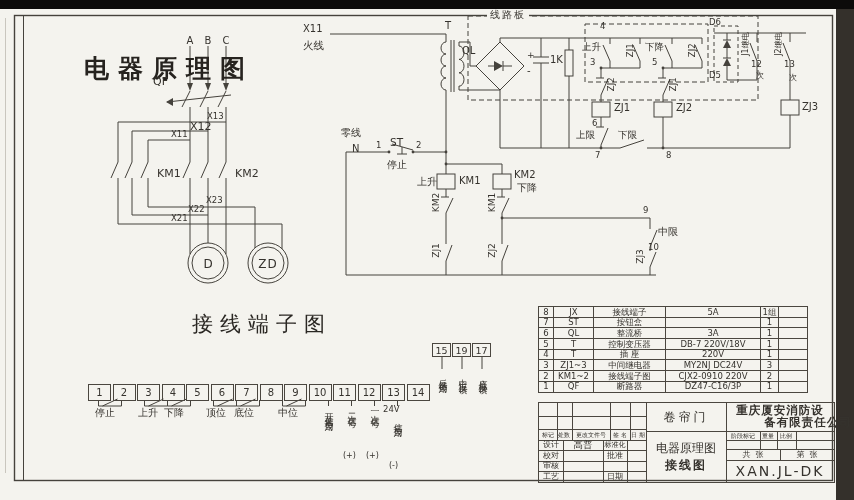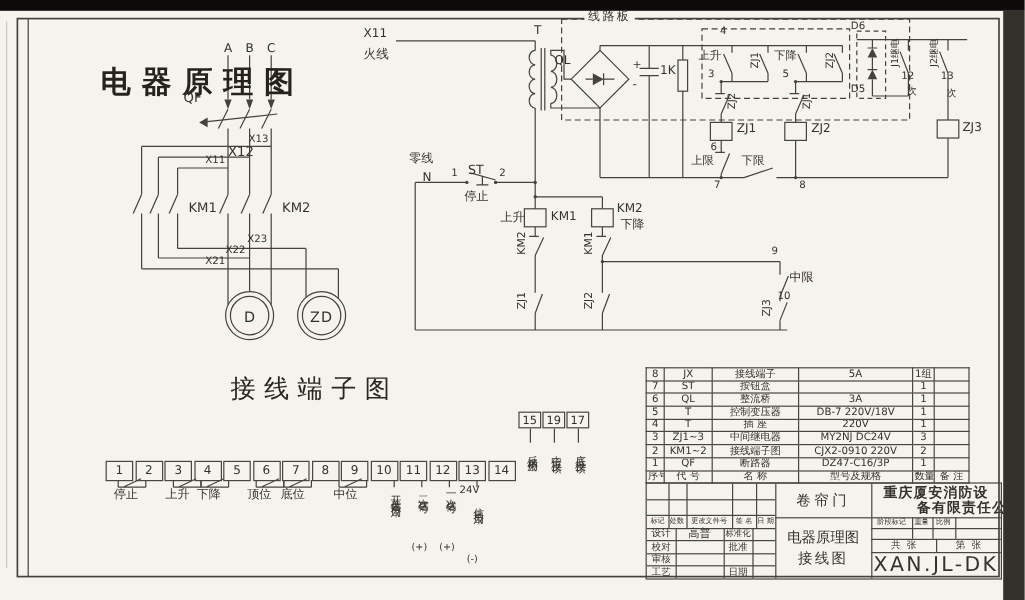--- a/index.html
+++ b/index.html
@@ -321,28 +321,20 @@
           <td></td>
         </tr>
     <tr>
           <td>1</td>
           <td>QF</td>
           <td>断路器</td>
           <td>DZ47-C16/3P</td>
           <td>1</td>
           <td></td>
         </tr>
-    <tr>
-          <td>序号</td>
-          <td>代 号</td>
-          <td>名  称</td>
-          <td>型号及规格</td>
-          <td>数量</td>
-          <td>备 注</td>
-        </tr>
   </tbody>
     </table>
 
   <div class="tb">
     <div class="ln" style="left:107px;top:0;width:1px;height:79px;"></div>
     <div class="ln" style="left:187px;top:0;width:1px;height:79px;"></div>
 
     <div class="ln" style="left:0;top:13px;width:107px;height:1px;"></div>
     <div class="ln" style="left:0;top:26px;width:107px;height:1px;"></div>
     <div class="ln" style="left:0;top:37px;width:107px;height:1px;"></div>
@@ -367,32 +359,32 @@
     <span style="left:76px;top:42px;font-size:7px;">标准化</span>
     <span style="left:12px;top:52.5px;font-size:8px;">校对</span>
     <span style="left:76px;top:52.5px;font-size:8px;">批准</span>
     <span style="left:12px;top:63px;font-size:8px;">审核</span>
     <span style="left:12px;top:73.5px;font-size:8px;">工艺</span>
     <span style="left:76px;top:73.5px;font-size:8px;">日期</span>
 
     <div class="ln" style="left:107px;top:28px;width:80px;height:1px;"></div>
     <span style="left:147px;top:14px;font-size:12px;letter-spacing:3px;text-align:right;">卷帘门</span>
     <span style="left:147px;top:45px;font-size:12px;">电器原理图</span>
-    <span style="left:147px;top:62px;font-size:12px;letter-spacing:2px;">接线图</span>
+    <span style="left:147px;top:62px;font-size:12px;letter-spacing:2px;font-weight:bold;">接线图</span>
 
     <div class="ln" style="left:187px;top:28px;width:108px;height:1px;"></div>
     <span style="left:241px;top:8px;font-size:11.5px;font-weight:700;letter-spacing:1px;">重庆厦安消防设</span>
     <span style="left:241px;top:20px;font-size:11.5px;font-weight:700;letter-spacing:1px;margin-left:28px;">备有限责任公司</span>
     <div class="ln" style="left:187px;top:37px;width:108px;height:1px;"></div>
     <div class="ln" style="left:221px;top:28px;width:1px;height:18px;"></div>
     <div class="ln" style="left:238px;top:28px;width:1px;height:18px;"></div>
     <div class="ln" style="left:257px;top:28px;width:1px;height:18px;"></div>
     <span style="left:204px;top:32.5px;font-size:6px;">阶段标记</span>
     <span style="left:229px;top:32.5px;font-size:6px;">重量</span>
     <span style="left:247px;top:32.5px;font-size:6px;">比例</span>
     <div class="ln" style="left:187px;top:46px;width:108px;height:1px;"></div>
     <div class="ln" style="left:241px;top:46px;width:1px;height:11px;"></div>
     <span style="left:214px;top:51.5px;font-size:8px;">共  张</span>
     <span style="left:268px;top:51.5px;font-size:8px;">第  张</span>
     <div class="ln" style="left:187px;top:57px;width:108px;height:1px;"></div>
-    <span style="left:241px;top:68px;font-size:17px;letter-spacing:2px;">XAN.JL-DK</span>
+    <span style="left:241px;top:68px;font-size:14px;letter-spacing:2px;">XAN.JL-DK</span>
   </div>
 </div>
 
 </body></html>

